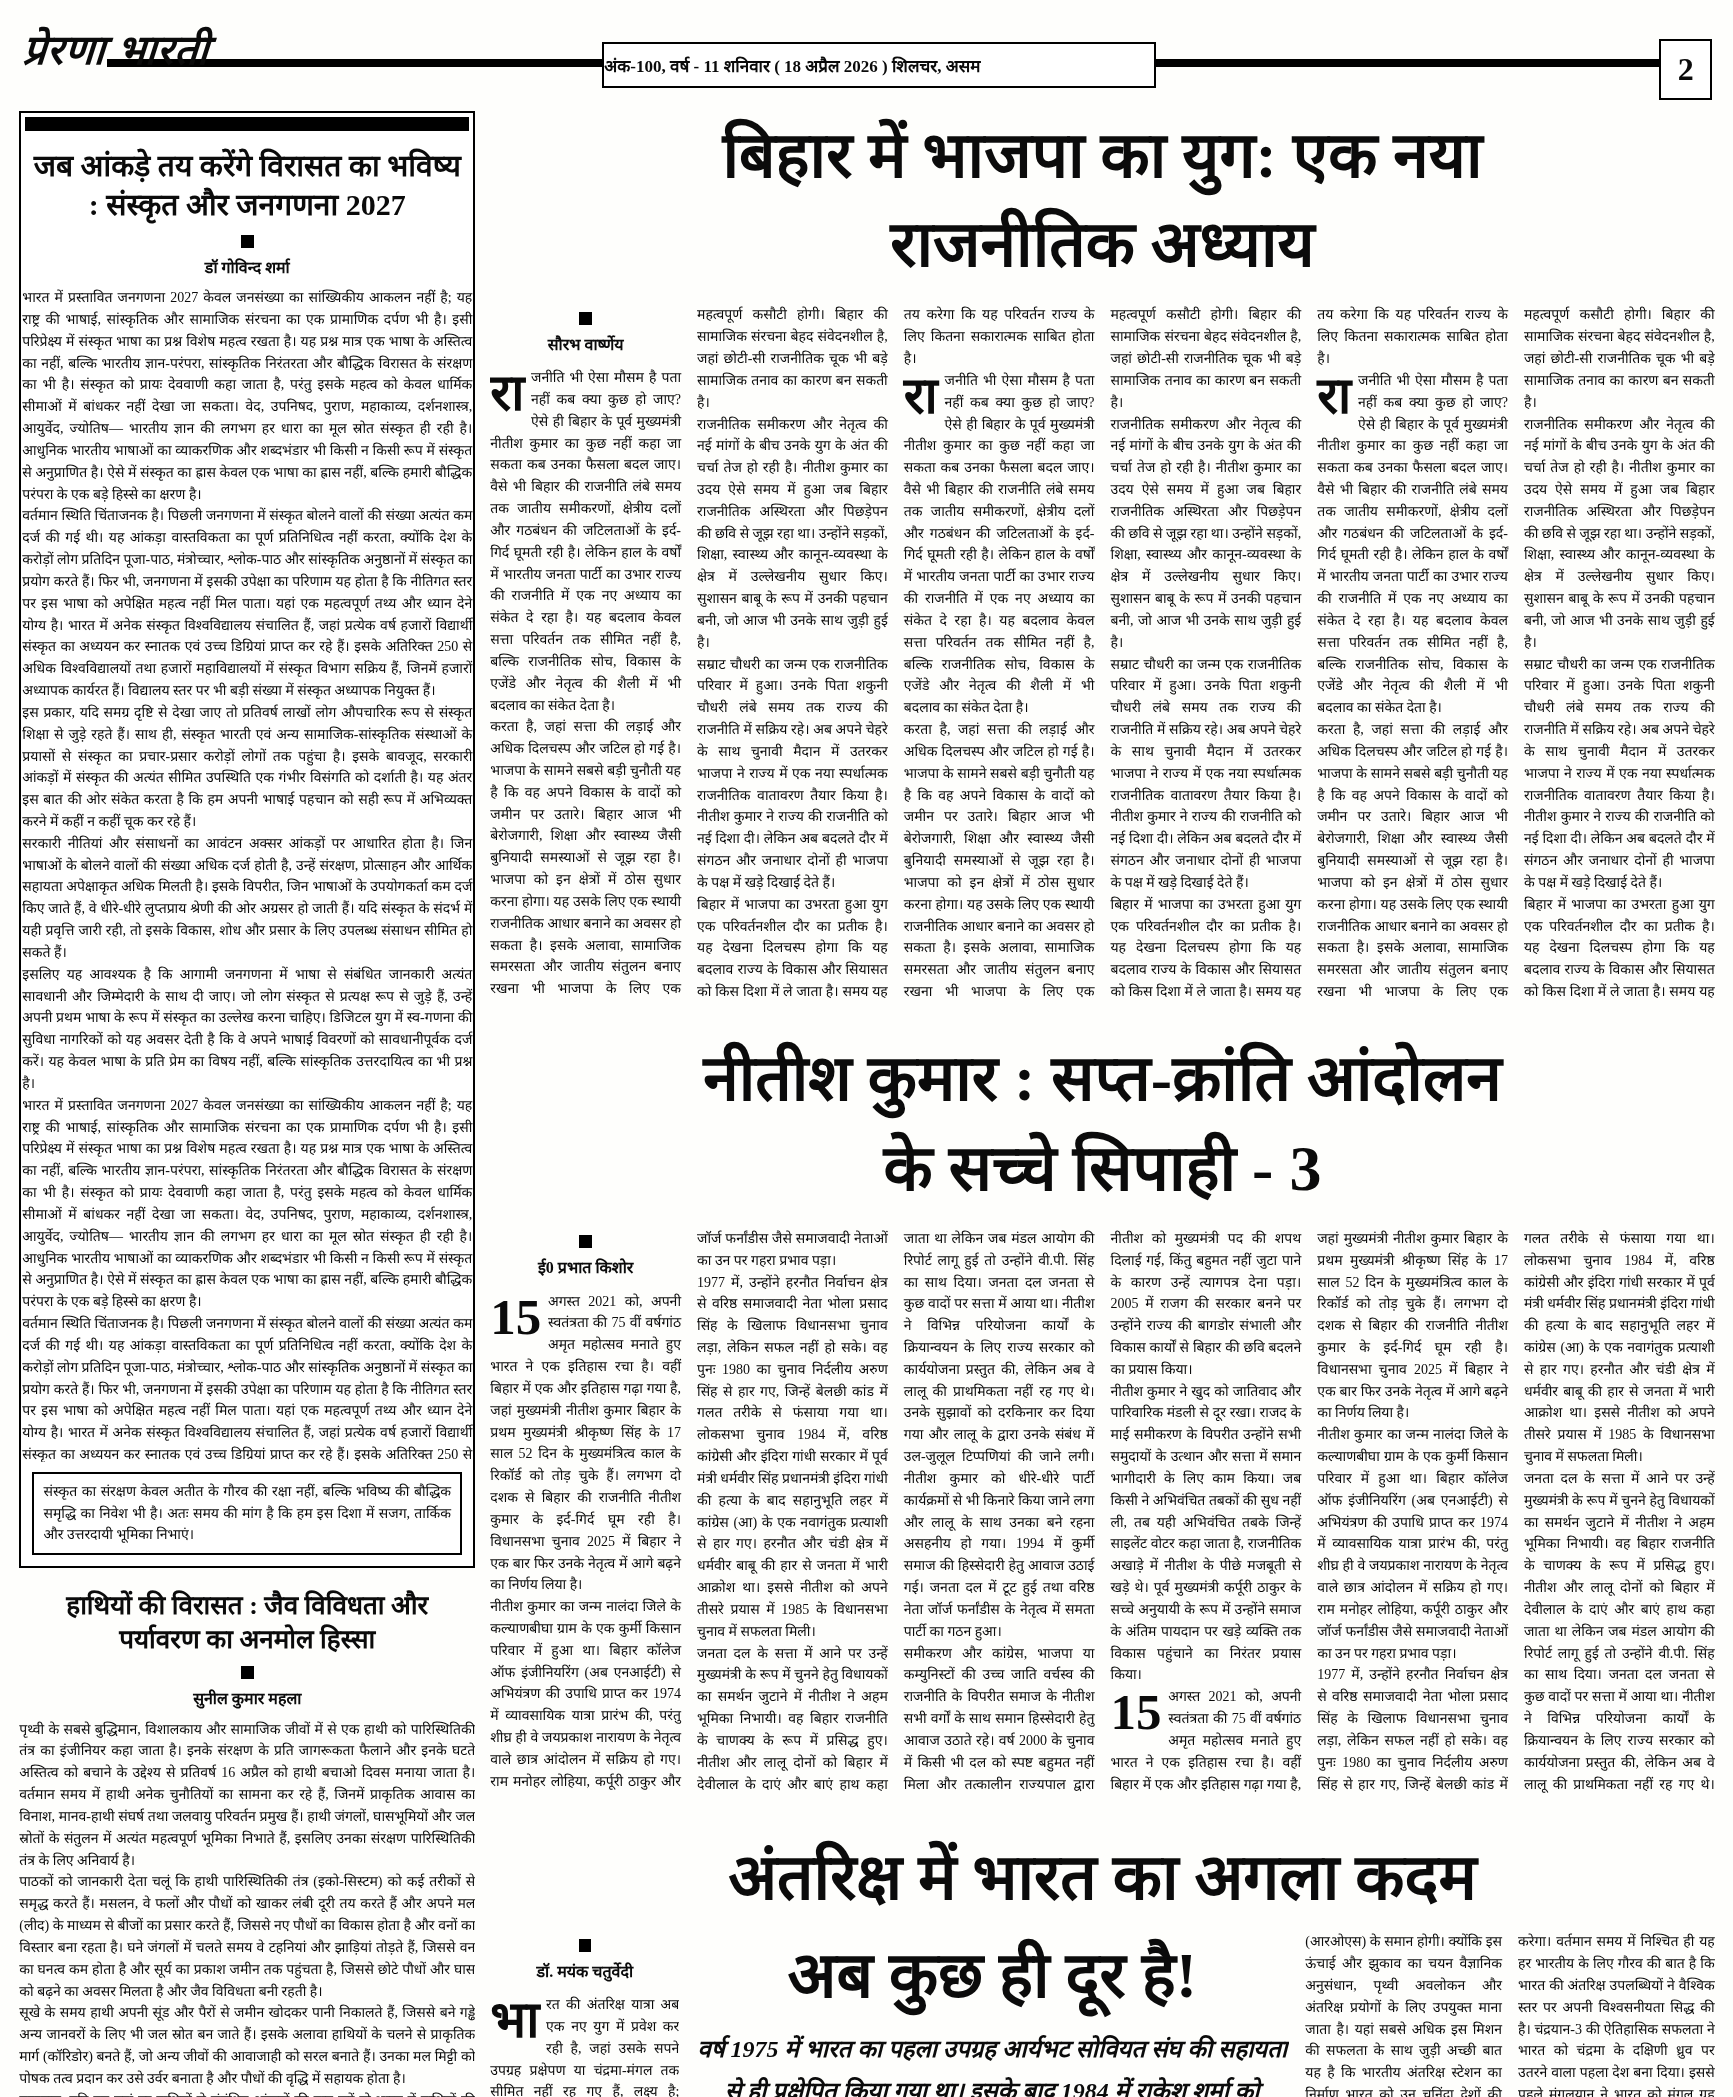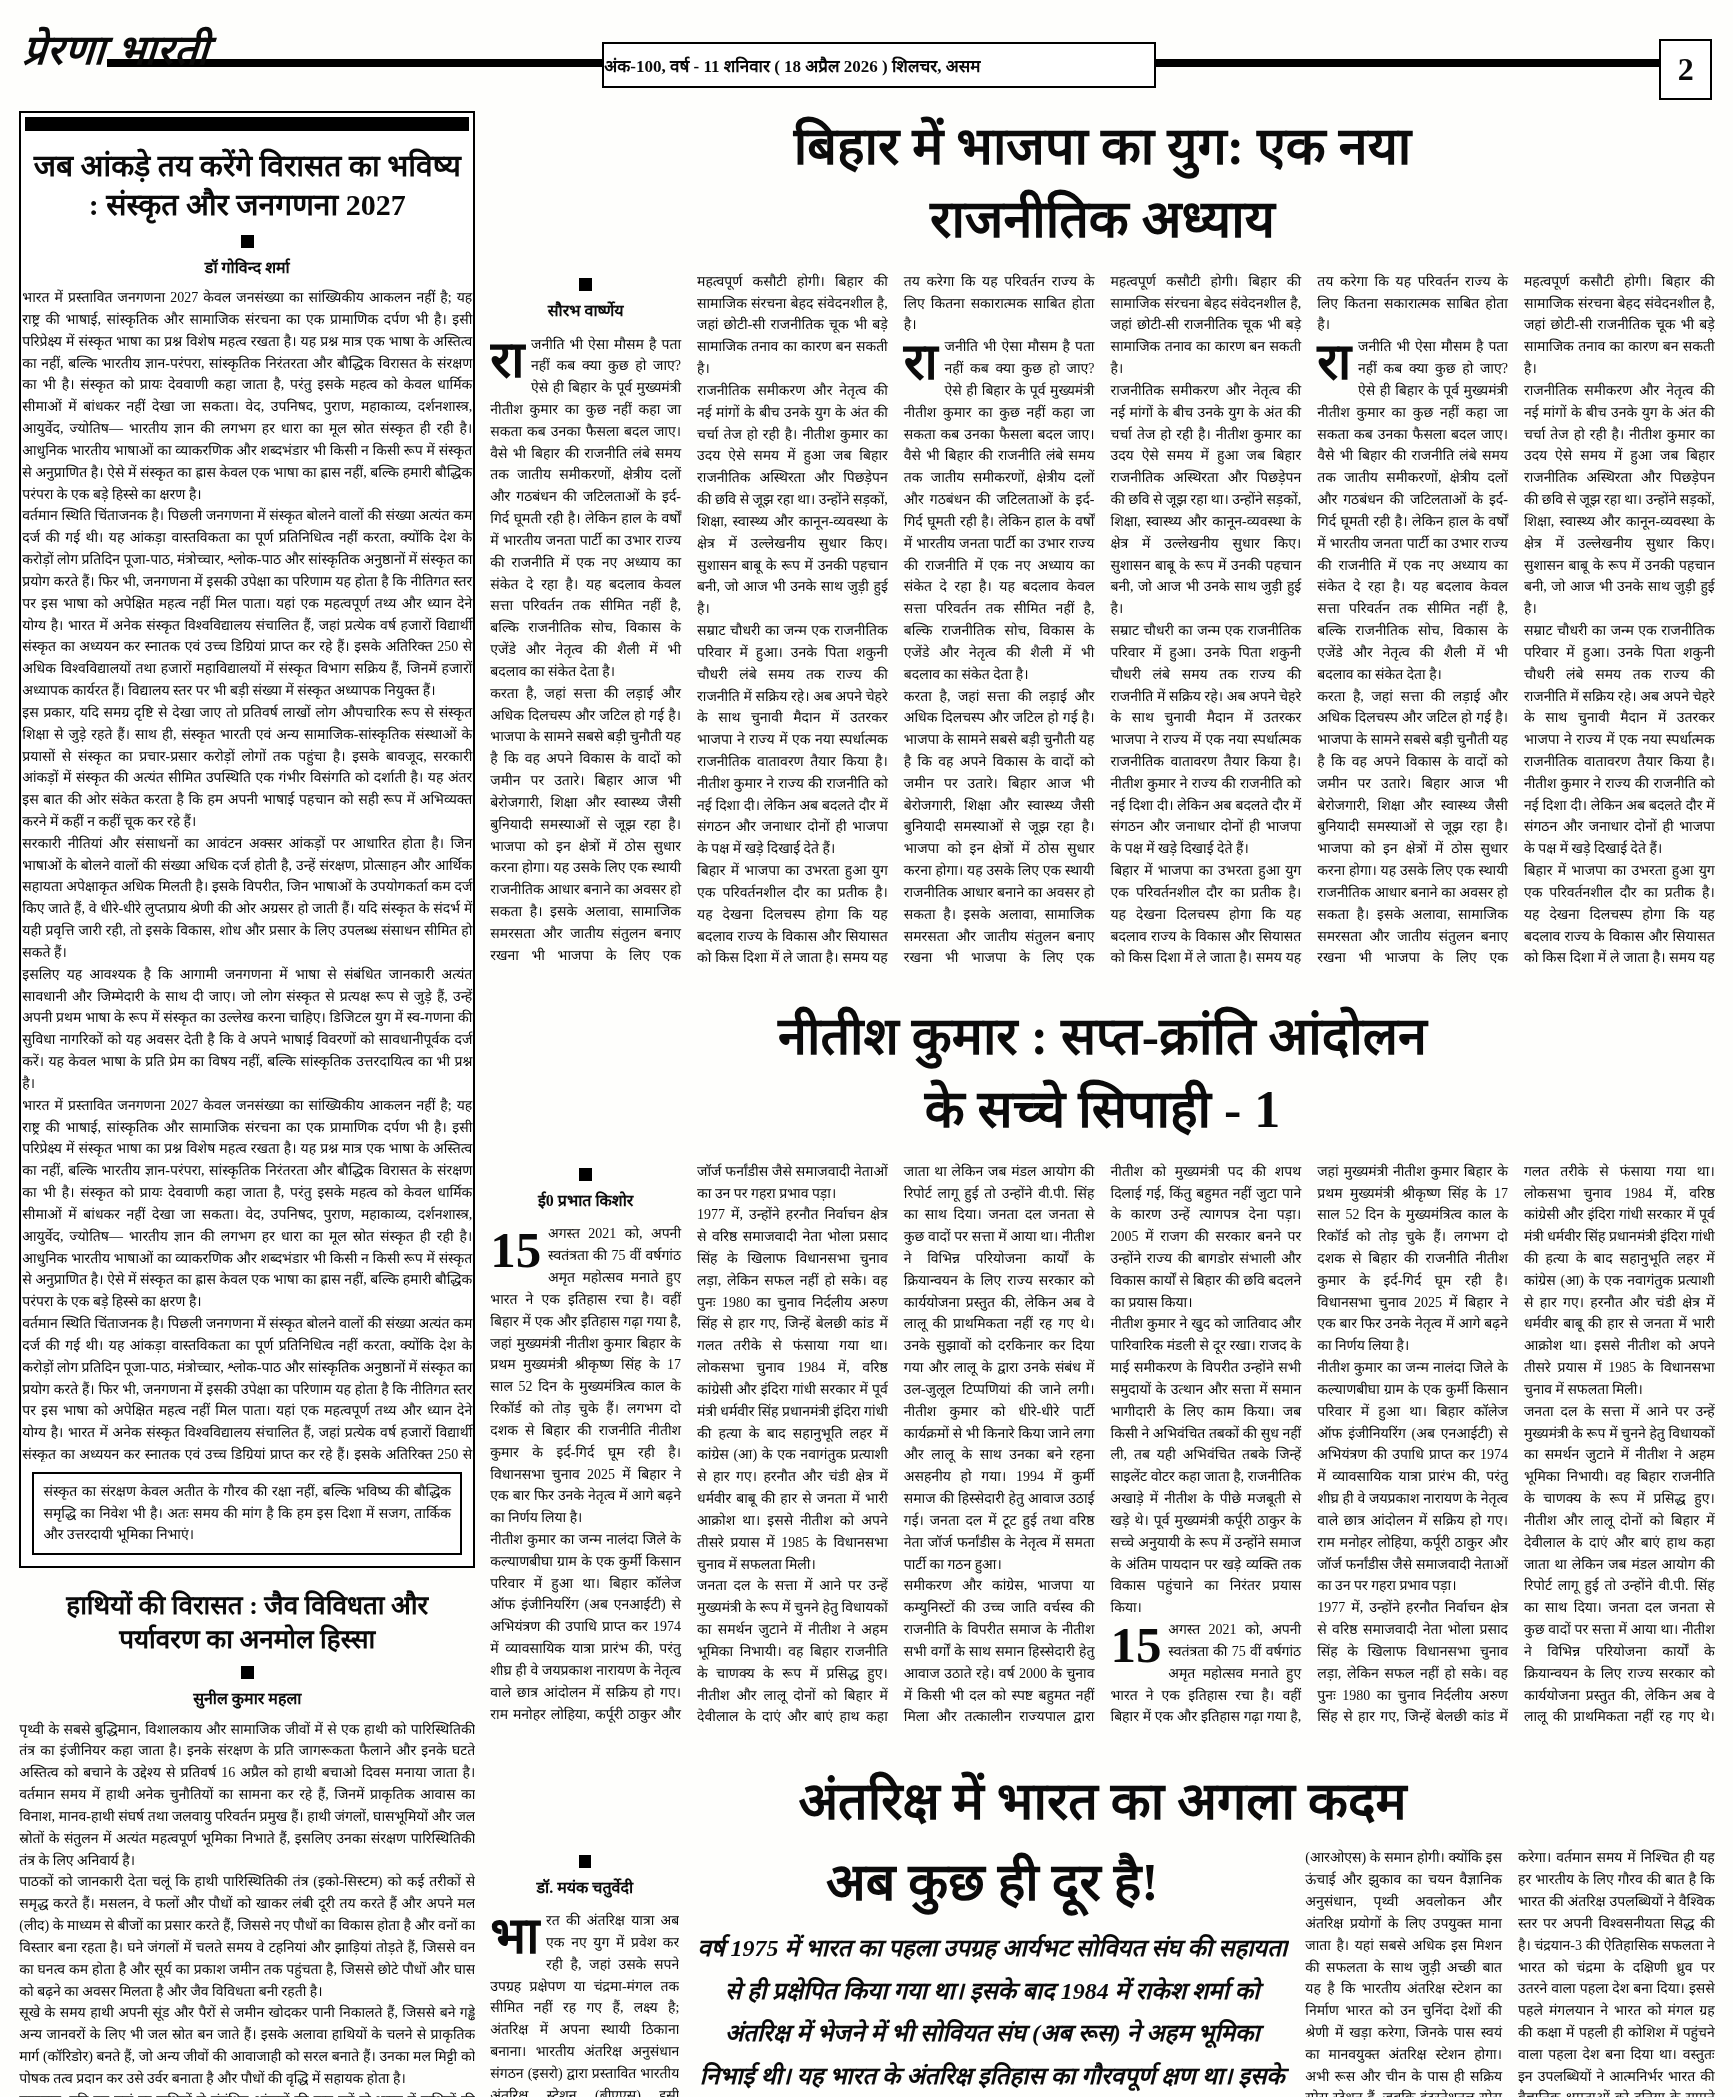--- a/index.html
+++ b/index.html
@@ -31,21 +31,21 @@
   .boxed-article{border:2.9px solid #000;background:#fff;}
   .topbar{height:14.3px;background:#000;margin:4.2px 4.2px 0;}
   .small-headline{font-size:30px;font-weight:bold;text-align:center;line-height:1.32;padding:14.3px 11px 2.5px;}
   .census-body{height:1175px;overflow:hidden;padding:0 1px;}
   .closing-box{border:2.1px solid #000;margin:10px 11px 11px;padding:6.7px 9.2px;
                font-size:14px;line-height:1.55;text-align:justify;}
   .elephant-headline{font-size:26px;font-weight:bold;text-align:center;line-height:1.32;
                padding:21px 4.2px 1.7px;}
   .elephant-body{height:818px;overflow:hidden;}
   
-  .big-headline{font-size:52px;font-weight:bold;text-align:center;line-height:1.4;white-space:nowrap;}
+  .big-headline{font-size:64px;font-weight:bold;text-align:center;line-height:1.4;white-space:nowrap;}
   .cols6{column-count:6;column-gap:16px;column-fill:auto;height:713px;overflow:hidden;margin-top:14.3px;}
   .cols6.nitish{height:587px;}
   .space-grid{display:flex;gap:16px;margin-top:8.4px;height:671px;overflow:hidden;}
   .space-left{width:189px;flex:none;height:654px;overflow:hidden;}
   .space-mid{width:594px;flex:none;}
   .space-intro{font-size:24px;line-height:1.78;font-weight:bold;font-style:italic;text-align:center;
                height:340px;overflow:hidden;margin-top:6.7px;}
   .space-right{flex:1;min-width:0;column-count:2;column-gap:16px;column-fill:auto;height:654px;overflow:hidden;}
 </style>
 </head>
@@ -112,21 +112,21 @@
             <span class="sq"></span>
             <span>सौरभ वार्ष्णेय</span>
           </div>
           <p class="para"><span class="dropcap">रा</span><span>जनीति भी ऐसा मौसम है पता नहीं कब क्या कुछ हो जाए? ऐसे ही बिहार के पूर्व मुख्यमंत्री नीतीश कुमार का कुछ नहीं कहा जा सकता कब उनका फैसला बदल जाए। वैसे भी बिहार की राजनीति लंबे समय तक जातीय समीकरणों, क्षेत्रीय दलों और गठबंधन की जटिलताओं के इर्द-गिर्द घूमती रही है। लेकिन हाल के वर्षों में भारतीय जनता पार्टी का उभार राज्य की राजनीति में एक नए अध्याय का संकेत दे रहा है। यह बदलाव केवल सत्ता परिवर्तन तक सीमित नहीं है, बल्कि राजनीतिक सोच, विकास के एजेंडे और नेतृत्व की शैली में भी बदलाव का संकेत देता है।</span></p>
           <span><p class="para">करता है, जहां सत्ता की लड़ाई और अधिक दिलचस्प और जटिल हो गई है। भाजपा के सामने सबसे बड़ी चुनौती यह है कि वह अपने विकास के वादों को जमीन पर उतारे। बिहार आज भी बेरोजगारी, शिक्षा और स्वास्थ्य जैसी बुनियादी समस्याओं से जूझ रहा है। भाजपा को इन क्षेत्रों में ठोस सुधार करना होगा। यह उसके लिए एक स्थायी राजनीतिक आधार बनाने का अवसर हो सकता है। इसके अलावा, सामाजिक समरसता और जातीय संतुलन बनाए रखना भी भाजपा के लिए एक महत्वपूर्ण कसौटी होगी। बिहार की सामाजिक संरचना बेहद संवेदनशील है, जहां छोटी-सी राजनीतिक चूक भी बड़े सामाजिक तनाव का कारण बन सकती है।</p><p class="para">राजनीतिक समीकरण और नेतृत्व की नई मांगों के बीच उनके युग के अंत की चर्चा तेज हो रही है। नीतीश कुमार का उदय ऐसे समय में हुआ जब बिहार राजनीतिक अस्थिरता और पिछड़ेपन की छवि से जूझ रहा था। उन्होंने सड़कों, शिक्षा, स्वास्थ्य और कानून-व्यवस्था के क्षेत्र में उल्लेखनीय सुधार किए। सुशासन बाबू के रूप में उनकी पहचान बनी, जो आज भी उनके साथ जुड़ी हुई है।</p><p class="para">सम्राट चौधरी का जन्म एक राजनीतिक परिवार में हुआ। उनके पिता शकुनी चौधरी लंबे समय तक राज्य की राजनीति में सक्रिय रहे। अब अपने चेहरे के साथ चुनावी मैदान में उतरकर भाजपा ने राज्य में एक नया स्पर्धात्मक राजनीतिक वातावरण तैयार किया है। नीतीश कुमार ने राज्य की राजनीति को नई दिशा दी। लेकिन अब बदलते दौर में संगठन और जनाधार दोनों ही भाजपा के पक्ष में खड़े दिखाई देते हैं।</p><p class="para">बिहार में भाजपा का उभरता हुआ युग एक परिवर्तनशील दौर का प्रतीक है। यह देखना दिलचस्प होगा कि यह बदलाव राज्य के विकास और सियासत को किस दिशा में ले जाता है। समय यह तय करेगा कि यह परिवर्तन राज्य के लिए कितना सकारात्मक साबित होता है।</p></span>
         <p class="para"><span class="dropcap">रा</span><span>जनीति भी ऐसा मौसम है पता नहीं कब क्या कुछ हो जाए? ऐसे ही बिहार के पूर्व मुख्यमंत्री नीतीश कुमार का कुछ नहीं कहा जा सकता कब उनका फैसला बदल जाए। वैसे भी बिहार की राजनीति लंबे समय तक जातीय समीकरणों, क्षेत्रीय दलों और गठबंधन की जटिलताओं के इर्द-गिर्द घूमती रही है। लेकिन हाल के वर्षों में भारतीय जनता पार्टी का उभार राज्य की राजनीति में एक नए अध्याय का संकेत दे रहा है। यह बदलाव केवल सत्ता परिवर्तन तक सीमित नहीं है, बल्कि राजनीतिक सोच, विकास के एजेंडे और नेतृत्व की शैली में भी बदलाव का संकेत देता है।</span></p><p class="para">करता है, जहां सत्ता की लड़ाई और अधिक दिलचस्प और जटिल हो गई है। भाजपा के सामने सबसे बड़ी चुनौती यह है कि वह अपने विकास के वादों को जमीन पर उतारे। बिहार आज भी बेरोजगारी, शिक्षा और स्वास्थ्य जैसी बुनियादी समस्याओं से जूझ रहा है। भाजपा को इन क्षेत्रों में ठोस सुधार करना होगा। यह उसके लिए एक स्थायी राजनीतिक आधार बनाने का अवसर हो सकता है। इसके अलावा, सामाजिक समरसता और जातीय संतुलन बनाए रखना भी भाजपा के लिए एक महत्वपूर्ण कसौटी होगी। बिहार की सामाजिक संरचना बेहद संवेदनशील है, जहां छोटी-सी राजनीतिक चूक भी बड़े सामाजिक तनाव का कारण बन सकती है।</p><p class="para">राजनीतिक समीकरण और नेतृत्व की नई मांगों के बीच उनके युग के अंत की चर्चा तेज हो रही है। नीतीश कुमार का उदय ऐसे समय में हुआ जब बिहार राजनीतिक अस्थिरता और पिछड़ेपन की छवि से जूझ रहा था। उन्होंने सड़कों, शिक्षा, स्वास्थ्य और कानून-व्यवस्था के क्षेत्र में उल्लेखनीय सुधार किए। सुशासन बाबू के रूप में उनकी पहचान बनी, जो आज भी उनके साथ जुड़ी हुई है।</p><p class="para">सम्राट चौधरी का जन्म एक राजनीतिक परिवार में हुआ। उनके पिता शकुनी चौधरी लंबे समय तक राज्य की राजनीति में सक्रिय रहे। अब अपने चेहरे के साथ चुनावी मैदान में उतरकर भाजपा ने राज्य में एक नया स्पर्धात्मक राजनीतिक वातावरण तैयार किया है। नीतीश कुमार ने राज्य की राजनीति को नई दिशा दी। लेकिन अब बदलते दौर में संगठन और जनाधार दोनों ही भाजपा के पक्ष में खड़े दिखाई देते हैं।</p><p class="para">बिहार में भाजपा का उभरता हुआ युग एक परिवर्तनशील दौर का प्रतीक है। यह देखना दिलचस्प होगा कि यह बदलाव राज्य के विकास और सियासत को किस दिशा में ले जाता है। समय यह तय करेगा कि यह परिवर्तन राज्य के लिए कितना सकारात्मक साबित होता है।</p><p class="para"><span class="dropcap">रा</span><span>जनीति भी ऐसा मौसम है पता नहीं कब क्या कुछ हो जाए? ऐसे ही बिहार के पूर्व मुख्यमंत्री नीतीश कुमार का कुछ नहीं कहा जा सकता कब उनका फैसला बदल जाए। वैसे भी बिहार की राजनीति लंबे समय तक जातीय समीकरणों, क्षेत्रीय दलों और गठबंधन की जटिलताओं के इर्द-गिर्द घूमती रही है। लेकिन हाल के वर्षों में भारतीय जनता पार्टी का उभार राज्य की राजनीति में एक नए अध्याय का संकेत दे रहा है। यह बदलाव केवल सत्ता परिवर्तन तक सीमित नहीं है, बल्कि राजनीतिक सोच, विकास के एजेंडे और नेतृत्व की शैली में भी बदलाव का संकेत देता है।</span></p><p class="para">करता है, जहां सत्ता की लड़ाई और अधिक दिलचस्प और जटिल हो गई है। भाजपा के सामने सबसे बड़ी चुनौती यह है कि वह अपने विकास के वादों को जमीन पर उतारे। बिहार आज भी बेरोजगारी, शिक्षा और स्वास्थ्य जैसी बुनियादी समस्याओं से जूझ रहा है। भाजपा को इन क्षेत्रों में ठोस सुधार करना होगा। यह उसके लिए एक स्थायी राजनीतिक आधार बनाने का अवसर हो सकता है। इसके अलावा, सामाजिक समरसता और जातीय संतुलन बनाए रखना भी भाजपा के लिए एक महत्वपूर्ण कसौटी होगी। बिहार की सामाजिक संरचना बेहद संवेदनशील है, जहां छोटी-सी राजनीतिक चूक भी बड़े सामाजिक तनाव का कारण बन सकती है।</p><p class="para">राजनीतिक समीकरण और नेतृत्व की नई मांगों के बीच उनके युग के अंत की चर्चा तेज हो रही है। नीतीश कुमार का उदय ऐसे समय में हुआ जब बिहार राजनीतिक अस्थिरता और पिछड़ेपन की छवि से जूझ रहा था। उन्होंने सड़कों, शिक्षा, स्वास्थ्य और कानून-व्यवस्था के क्षेत्र में उल्लेखनीय सुधार किए। सुशासन बाबू के रूप में उनकी पहचान बनी, जो आज भी उनके साथ जुड़ी हुई है।</p><p class="para">सम्राट चौधरी का जन्म एक राजनीतिक परिवार में हुआ। उनके पिता शकुनी चौधरी लंबे समय तक राज्य की राजनीति में सक्रिय रहे। अब अपने चेहरे के साथ चुनावी मैदान में उतरकर भाजपा ने राज्य में एक नया स्पर्धात्मक राजनीतिक वातावरण तैयार किया है। नीतीश कुमार ने राज्य की राजनीति को नई दिशा दी। लेकिन अब बदलते दौर में संगठन और जनाधार दोनों ही भाजपा के पक्ष में खड़े दिखाई देते हैं।</p><p class="para">बिहार में भाजपा का उभरता हुआ युग एक परिवर्तनशील दौर का प्रतीक है। यह देखना दिलचस्प होगा कि यह बदलाव राज्य के विकास और सियासत को किस दिशा में ले जाता है। समय यह तय करेगा कि यह परिवर्तन राज्य के लिए कितना सकारात्मक साबित होता है।</p></div>
       </div>
 
       <div style="margin-top:17px;">
         <div class="big-headline">नीतीश कुमार : सप्त-क्रांति आंदोलन</div>
-        <div class="big-headline">के सच्चे सिपाही - 1</div>
+        <div class="big-headline">के सच्चे सिपाही - 3</div>
         <div class="bodytext cols6 nitish">
           <div class="byline">
             <span class="sq"></span>
             <span>ई0 प्रभात किशोर</span>
           </div>
           <p class="para"><span class="dropcap">15</span><span>अगस्त 2021 को, अपनी स्वतंत्रता की 75 वीं वर्षगांठ अमृत महोत्सव मनाते हुए भारत ने एक इतिहास रचा है। वहीं बिहार में एक और इतिहास गढ़ा गया है, जहां मुख्यमंत्री नीतीश कुमार बिहार के प्रथम मुख्यमंत्री श्रीकृष्ण सिंह के 17 साल 52 दिन के मुख्यमंत्रित्व काल के रिकॉर्ड को तोड़ चुके हैं। लगभग दो दशक से बिहार की राजनीति नीतीश कुमार के इर्द-गिर्द घूम रही है। विधानसभा चुनाव 2025 में बिहार ने एक बार फिर उनके नेतृत्व में आगे बढ़ने का निर्णय लिया है।</span></p>
           <span><p class="para">नीतीश कुमार का जन्म नालंदा जिले के कल्याणबीघा ग्राम के एक कुर्मी किसान परिवार में हुआ था। बिहार कॉलेज ऑफ इंजीनियरिंग (अब एनआईटी) से अभियंत्रण की उपाधि प्राप्त कर 1974 में व्यावसायिक यात्रा प्रारंभ की, परंतु शीघ्र ही वे जयप्रकाश नारायण के नेतृत्व वाले छात्र आंदोलन में सक्रिय हो गए। राम मनोहर लोहिया, कर्पूरी ठाकुर और जॉर्ज फर्नांडीस जैसे समाजवादी नेताओं का उन पर गहरा प्रभाव पड़ा।</p><p class="para">1977 में, उन्होंने हरनौत निर्वाचन क्षेत्र से वरिष्ठ समाजवादी नेता भोला प्रसाद सिंह के खिलाफ विधानसभा चुनाव लड़ा, लेकिन सफल नहीं हो सके। वह पुनः 1980 का चुनाव निर्दलीय अरुण सिंह से हार गए, जिन्हें बेलछी कांड में गलत तरीके से फंसाया गया था। लोकसभा चुनाव 1984 में, वरिष्ठ कांग्रेसी और इंदिरा गांधी सरकार में पूर्व मंत्री धर्मवीर सिंह प्रधानमंत्री इंदिरा गांधी की हत्या के बाद सहानुभूति लहर में कांग्रेस (आ) के एक नवागंतुक प्रत्याशी से हार गए। हरनौत और चंडी क्षेत्र में धर्मवीर बाबू की हार से जनता में भारी आक्रोश था। इससे नीतीश को अपने तीसरे प्रयास में 1985 के विधानसभा चुनाव में सफलता मिली।</p><p class="para">जनता दल के सत्ता में आने पर उन्हें मुख्यमंत्री के रूप में चुनने हेतु विधायकों का समर्थन जुटाने में नीतीश ने अहम भूमिका निभायी। वह बिहार राजनीति के चाणक्य के रूप में प्रसिद्ध हुए। नीतीश और लालू दोनों को बिहार में देवीलाल के दाएं और बाएं हाथ कहा जाता था लेकिन जब मंडल आयोग की रिपोर्ट लागू हुई तो उन्होंने वी.पी. सिंह का साथ दिया। जनता दल जनता से कुछ वादों पर सत्ता में आया था। नीतीश ने विभिन्न परियोजना कार्यों के क्रियान्वयन के लिए राज्य सरकार को कार्ययोजना प्रस्तुत की, लेकिन अब वे लालू की प्राथमिकता नहीं रह गए थे। उनके सुझावों को दरकिनार कर दिया गया और लालू के द्वारा उनके संबंध में उल-जुलूल टिप्पणियां की जाने लगी। नीतीश कुमार को धीरे-धीरे पार्टी कार्यक्रमों से भी किनारे किया जाने लगा और लालू के साथ उनका बने रहना असहनीय हो गया। 1994 में कुर्मी समाज की हिस्सेदारी हेतु आवाज उठाई गई। जनता दल में टूट हुई तथा वरिष्ठ नेता जॉर्ज फर्नांडीस के नेतृत्व में समता पार्टी का गठन हुआ।</p><p class="para">समीकरण और कांग्रेस, भाजपा या कम्युनिस्टों की उच्च जाति वर्चस्व की राजनीति के विपरीत समाज के नीतीश सभी वर्गों के साथ समान हिस्सेदारी हेतु आवाज उठाते रहे। वर्ष 2000 के चुनाव में किसी भी दल को स्पष्ट बहुमत नहीं मिला और तत्कालीन राज्यपाल द्वारा नीतीश को मुख्यमंत्री पद की शपथ दिलाई गई, किंतु बहुमत नहीं जुटा पाने के कारण उन्हें त्यागपत्र देना पड़ा। 2005 में राजग की सरकार बनने पर उन्होंने राज्य की बागडोर संभाली और विकास कार्यों से बिहार की छवि बदलने का प्रयास किया।</p><p class="para">नीतीश कुमार ने खुद को जातिवाद और पारिवारिक मंडली से दूर रखा। राजद के माई समीकरण के विपरीत उन्होंने सभी समुदायों के उत्थान और सत्ता में समान भागीदारी के लिए काम किया। जब किसी ने अभिवंचित तबकों की सुध नहीं ली, तब यही अभिवंचित तबके जिन्हें साइलेंट वोटर कहा जाता है, राजनीतिक अखाड़े में नीतीश के पीछे मजबूती से खड़े थे। पूर्व मुख्यमंत्री कर्पूरी ठाकुर के सच्चे अनुयायी के रूप में उन्होंने समाज के अंतिम पायदान पर खड़े व्यक्ति तक विकास पहुंचाने का निरंतर प्रयास किया।</p></span>
         <p class="para"><span class="dropcap">15</span><span>अगस्त 2021 को, अपनी स्वतंत्रता की 75 वीं वर्षगांठ अमृत महोत्सव मनाते हुए भारत ने एक इतिहास रचा है। वहीं बिहार में एक और इतिहास गढ़ा गया है, जहां मुख्यमंत्री नीतीश कुमार बिहार के प्रथम मुख्यमंत्री श्रीकृष्ण सिंह के 17 साल 52 दिन के मुख्यमंत्रित्व काल के रिकॉर्ड को तोड़ चुके हैं। लगभग दो दशक से बिहार की राजनीति नीतीश कुमार के इर्द-गिर्द घूम रही है। विधानसभा चुनाव 2025 में बिहार ने एक बार फिर उनके नेतृत्व में आगे बढ़ने का निर्णय लिया है।</span></p><p class="para">नीतीश कुमार का जन्म नालंदा जिले के कल्याणबीघा ग्राम के एक कुर्मी किसान परिवार में हुआ था। बिहार कॉलेज ऑफ इंजीनियरिंग (अब एनआईटी) से अभियंत्रण की उपाधि प्राप्त कर 1974 में व्यावसायिक यात्रा प्रारंभ की, परंतु शीघ्र ही वे जयप्रकाश नारायण के नेतृत्व वाले छात्र आंदोलन में सक्रिय हो गए। राम मनोहर लोहिया, कर्पूरी ठाकुर और जॉर्ज फर्नांडीस जैसे समाजवादी नेताओं का उन पर गहरा प्रभाव पड़ा।</p><p class="para">1977 में, उन्होंने हरनौत निर्वाचन क्षेत्र से वरिष्ठ समाजवादी नेता भोला प्रसाद सिंह के खिलाफ विधानसभा चुनाव लड़ा, लेकिन सफल नहीं हो सके। वह पुनः 1980 का चुनाव निर्दलीय अरुण सिंह से हार गए, जिन्हें बेलछी कांड में गलत तरीके से फंसाया गया था। लोकसभा चुनाव 1984 में, वरिष्ठ कांग्रेसी और इंदिरा गांधी सरकार में पूर्व मंत्री धर्मवीर सिंह प्रधानमंत्री इंदिरा गांधी की हत्या के बाद सहानुभूति लहर में कांग्रेस (आ) के एक नवागंतुक प्रत्याशी से हार गए। हरनौत और चंडी क्षेत्र में धर्मवीर बाबू की हार से जनता में भारी आक्रोश था। इससे नीतीश को अपने तीसरे प्रयास में 1985 के विधानसभा चुनाव में सफलता मिली।</p><p class="para">जनता दल के सत्ता में आने पर उन्हें मुख्यमंत्री के रूप में चुनने हेतु विधायकों का समर्थन जुटाने में नीतीश ने अहम भूमिका निभायी। वह बिहार राजनीति के चाणक्य के रूप में प्रसिद्ध हुए। नीतीश और लालू दोनों को बिहार में देवीलाल के दाएं और बाएं हाथ कहा जाता था लेकिन जब मंडल आयोग की रिपोर्ट लागू हुई तो उन्होंने वी.पी. सिंह का साथ दिया। जनता दल जनता से कुछ वादों पर सत्ता में आया था। नीतीश ने विभिन्न परियोजना कार्यों के क्रियान्वयन के लिए राज्य सरकार को कार्ययोजना प्रस्तुत की, लेकिन अब वे लालू की प्राथमिकता नहीं रह गए थे। उनके सुझावों को दरकिनार कर दिया गया और लालू के द्वारा उनके संबंध में उल-जुलूल टिप्पणियां की जाने लगी। नीतीश कुमार को धीरे-धीरे पार्टी कार्यक्रमों से भी किनारे किया जाने लगा और लालू के साथ उनका बने रहना असहनीय हो गया। 1994 में कुर्मी समाज की हिस्सेदारी हेतु आवाज उठाई गई। जनता दल में टूट हुई तथा वरिष्ठ नेता जॉर्ज फर्नांडीस के नेतृत्व में समता पार्टी का गठन हुआ।</p></div>
       </div>
 

